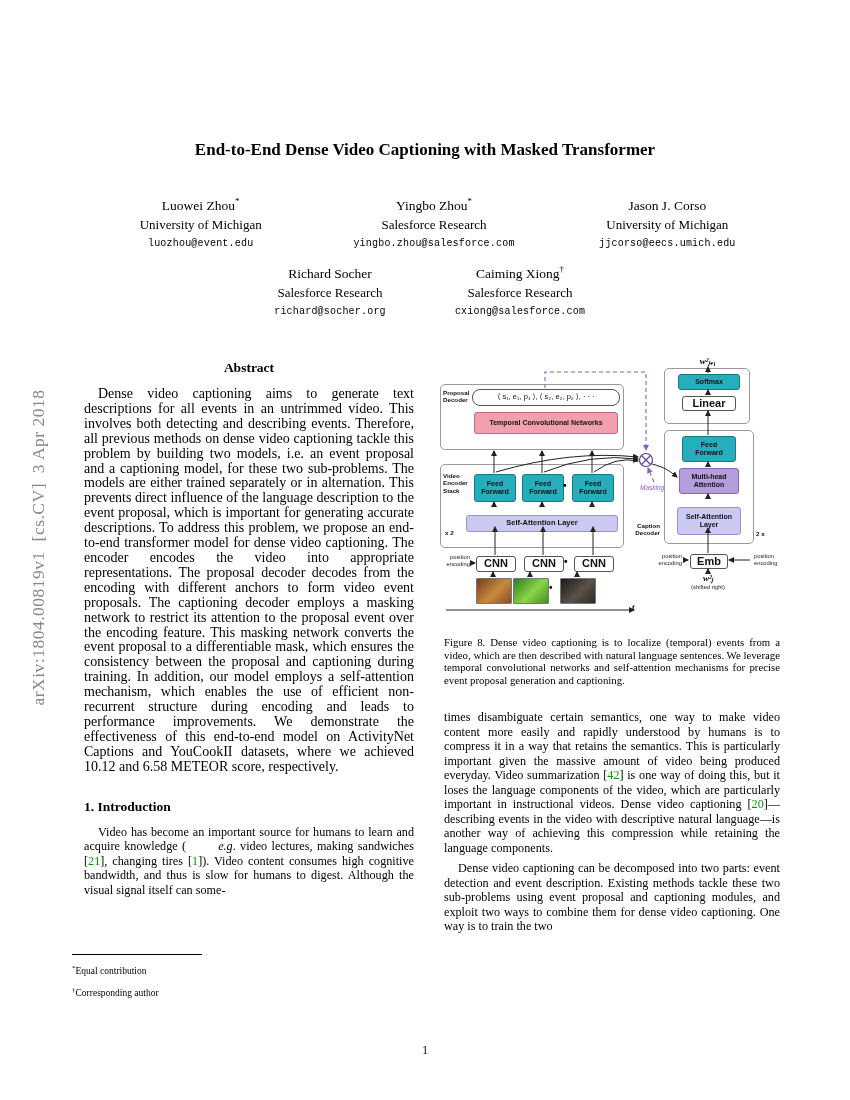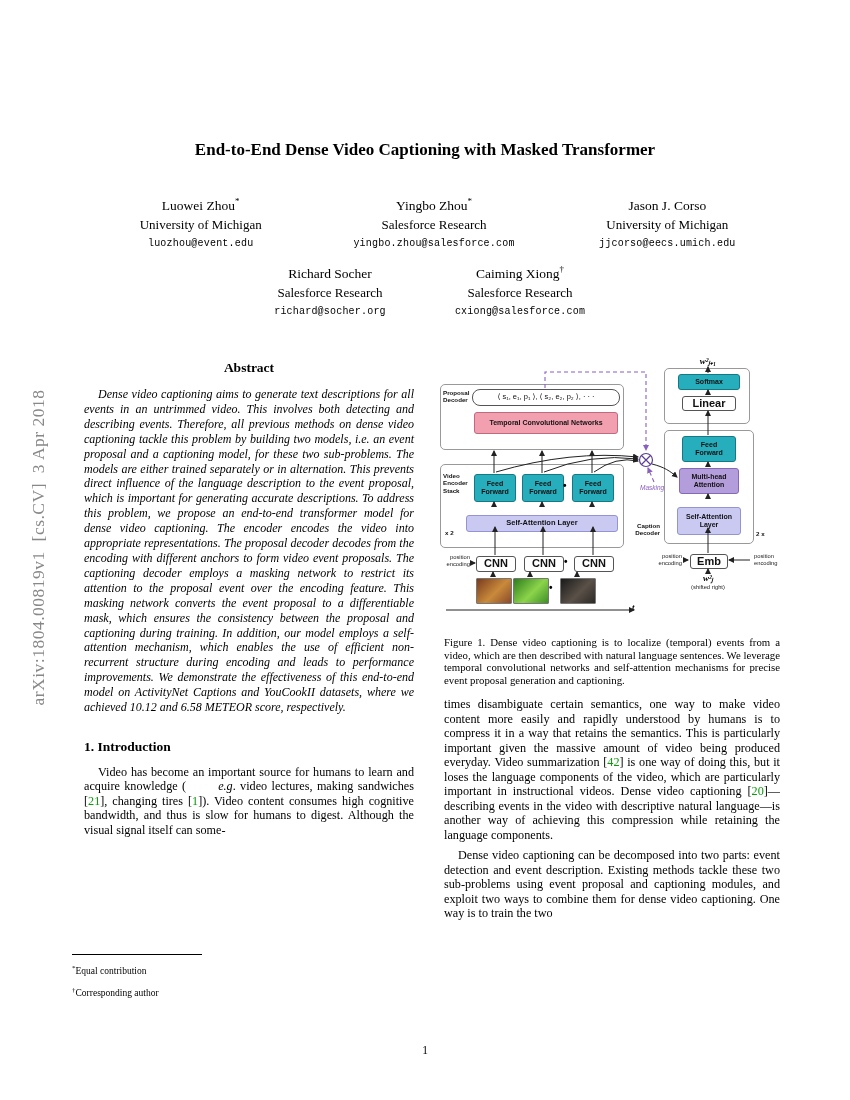--- a/index.html
+++ b/index.html
@@ -13,31 +13,31 @@
   .authors-row2{position:absolute;left:0;right:0;top:264px;display:flex;justify-content:center;}
   .author{flex:1;text-align:center;}
   .authors-row2 .author{flex:none;min-width:190px;}
   .author-name{font-size:13.5px;}
   .author-name sup{font-size:9px;}
   .author-affil{font-size:13px;margin-top:3px;}
   .author-email{font-family:"Liberation Mono","DejaVu Sans Mono",monospace;font-size:10px;margin-top:5px;letter-spacing:0.2px;}
   .col-left{position:absolute;left:84px;top:360px;width:330px;}
   .col-right{position:absolute;left:444px;top:356px;width:336px;}
   .abstract-head{font-size:13.5px;font-weight:bold;text-align:center;margin:0 0 11px 0;}
-  .abstract-text{font-style:italic;font-size:12px;line-height:14.9px;text-align:justify;text-indent:14px;margin:0;}
+  .abstract-text{font-size:14px;line-height:14.9px;text-align:justify;text-indent:14px;margin:0;}
   .section-head{font-size:13.5px;font-weight:bold;margin:24px 0 10px 0;}
   .body-text{font-size:12.2px;line-height:14.5px;text-align:justify;margin:0 0 6px 0;}
   .indent{text-indent:14px;}
   .cite{color:#0a9a0a;}
   .it{font-style:italic;padding-left:32px;}
   .footnote-area{position:absolute;left:72px;top:954px;width:330px;font-size:9.5px;line-height:19px;}
   .footnote-rule{width:130px;border-top:1px solid #000;margin-bottom:4px;}
   .footnote sup{font-size:7px;}
   .fig-caption{font-size:10.8px;line-height:12.5px;text-align:justify;margin:8px 0 0 0;}
-  .rc-p1{margin-top:11px;font-family:Liberation Serif, serif;}
+  .rc-p1{margin-top:24px;font-family:Liberation Serif, serif;}
   .page-num{position:absolute;left:0;right:0;top:1044px;text-align:center;font-size:11.5px;}
   
   .figure{position:relative;left:-8px;width:350px;height:272px;
         font-family:"Liberation Sans",sans-serif;}
   .grp{position:absolute;border:1px solid #999;border-radius:5px;}
   .box{position:absolute;display:flex;align-items:center;justify-content:center;text-align:center;
         border-radius:3px;font-weight:bold;color:#111;white-space:pre-line;line-height:1.08;}
   .seq{background:#fff;border:1px solid #555;border-radius:8px;font-size:7.5px;font-weight:normal;}
   .tcn{background:#f2a0b0;border:1px solid #c06a80;font-size:7px;}
   .teal{background:#27aebc;border:1px solid #157884;font-size:7px;}
@@ -210,20 +210,20 @@
           <path d="M109,32 L109,16 L210,16 L210,94" marker-end="url(#ap)"></path>
           <path d="M218,126 L212,112" marker-end="url(#ap)"></path>
         </g>
         <g stroke="#5b3e96" stroke-width="1.2" fill="#fff">
           <circle cx="210" cy="104" r="6.5"></circle>
           <path d="M205.5,99.5 L214.5,108.5 M214.5,99.5 L205.5,108.5" fill="none"></path>
         </g>
       </svg>
     </div>
 
-    <p class="fig-caption">Figure 1. Dense video captioning is to localize (temporal) events from a video, which are then described with natural language sentences. We leverage temporal convolutional networks and self-attention mechanisms for precise event proposal generation and captioning.</p>
+    <p class="fig-caption">Figure 8. Dense video captioning is to localize (temporal) events from a video, which are then described with natural language sentences. We leverage temporal convolutional networks and self-attention mechanisms for precise event proposal generation and captioning.</p>
     <p class="body-text rc-p1"><span>times disambiguate certain semantics, one way to make video content more easily and rapidly understood by humans is to compress it in a way that retains the semantics. This is particularly important given the massive amount of video being produced everyday. Video summarization [</span><span class="cite">42</span><span>] is one way of doing this, but it loses the language components of the video, which are particularly important in instructional videos. Dense video captioning [</span><span class="cite">20</span><span>]—describing events in the video with descriptive natural language—is another way of achieving this compression while retaining the language components.</span></p>
     <p class="body-text indent">Dense video captioning can be decomposed into two parts: event detection and event description. Existing methods tackle these two sub-problems using event proposal and captioning modules, and exploit two ways to combine them for dense video captioning. One way is to train the two</p>
   </div>
 
   <div class="page-num">1</div>
 
 </div>
 
 </body></html>

